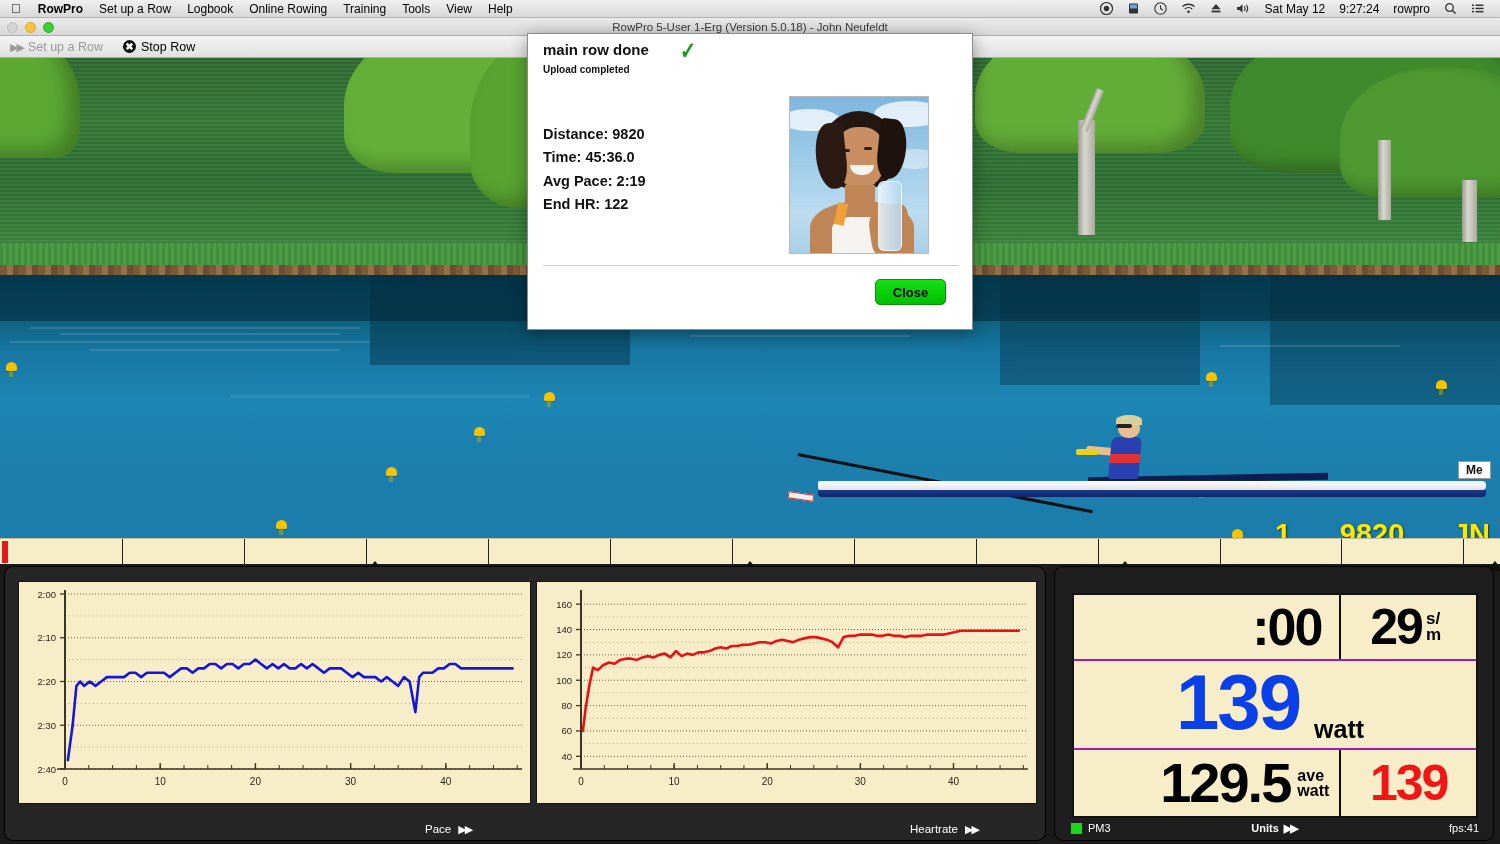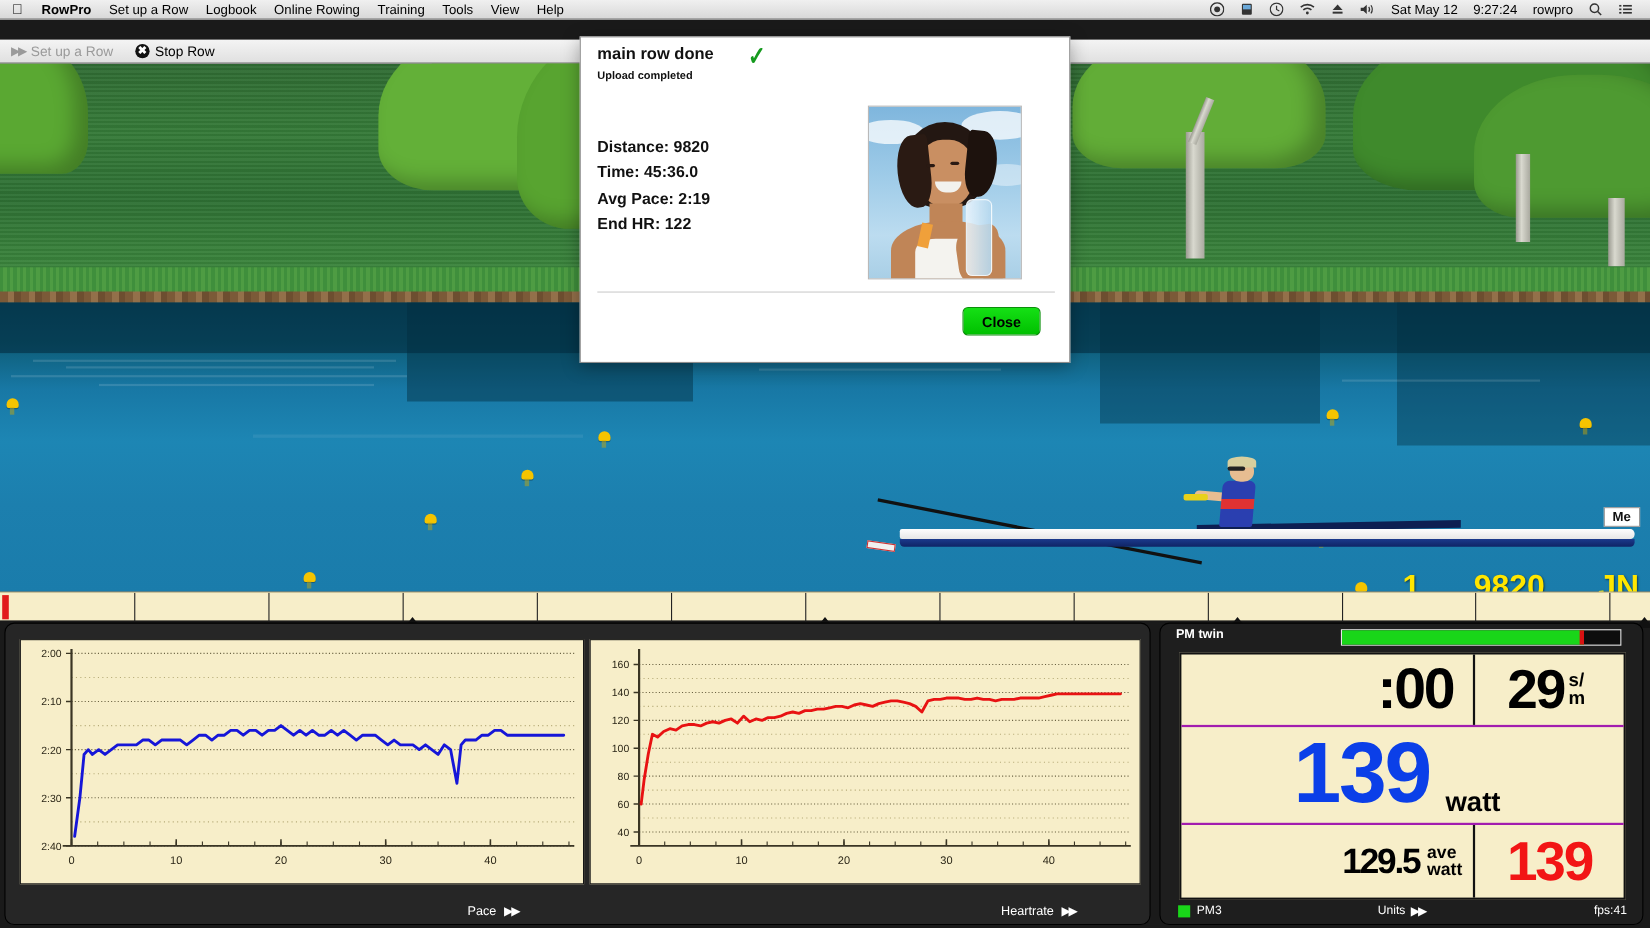--- a/index.html
+++ b/index.html
@@ -156,21 +156,21 @@
   .pm-row:last-child { border-bottom:none; }
   .pm-cell { position:relative; display:flex; align-items:center; justify-content:flex-end; }
   .pm-cell.divider { border-left:2px solid #111; }
   .pm-big { font-weight:bold; letter-spacing:-2px; line-height:1; }
   .pm-unit { font-size:17px; font-weight:bold; line-height:.95; text-align:left; }
   .pm-foot { position:absolute; left:0; bottom:2px; width:100%; height:18px;
     color:#fff; font-size:11px; }
   .pm-foot-left { position:absolute; left:16px; top:2px; display:flex; gap:6px; align-items:center; }
   .pm-led { width:11px; height:11px; background:#19d619; display:inline-block; }
   .pm-foot-mid { position:absolute; left:0; width:100%; text-align:right; top:2px;
-    display:flex; justify-content:center; gap:5px; }
+    display:flex; justify-content:center; gap:5px;font-weight:bold; }
   .pm-foot-right { position:absolute; right:14px; top:2px; }
 
   
   .dialog {
     position:absolute; left:527px; top:33px; width:446px; height:297px;
     background:#fff; border:1px solid #8c8c8c;
     box-shadow:0 3px 16px rgba(0,0,0,.35);
   }
   .dlg-status { position:absolute; left:15px; top:7px; font-size:15px; font-weight:bold; color:#111; }
   .dlg-check { position:absolute; left:150px; top:3px; color:#159a1e; font-size:24px; font-weight:bold;
@@ -287,20 +287,28 @@
               <rect x="1" y="5.7" width="2" height="1.5"></rect>
               <rect x="4.5" y="5.7" width="8" height="1.5"></rect>
               <rect x="1" y="8.9" width="2" height="1.5"></rect>
               <rect x="4.5" y="8.9" width="8" height="1.5"></rect>
             </g>
           </svg>
       </div>
     </div>
   </div>
 
+  <div class="titlebar">
+    <div class="lights">
+      <div class="light l-close"></div>
+      <div class="light l-min"></div>
+      <div class="light l-max"></div>
+    </div>
+    <div class="wintitle">RowPro 5-User 1-Erg (Version 5.0.18) - John Neufeldt</div>
+  </div>
 
   <div class="toolbar">
     <div class="tb-btn disabled">
       <span class="ico-ff">▶▶</span>
       <span>Set up a Row</span>
     </div>
     <div class="tb-btn active">
       <span class="ico-stop">✖</span>
       <span>Stop Row</span>
     </div>
@@ -523,27 +531,20 @@
         <span class="ico-ff">▶▶</span>
       </div>
       <div class="foot-label" style="left:905px;">
         <span>Heartrate</span>
         <span class="ico-ff">▶▶</span>
       </div>
     </div>
   </div>
 
   <div class="pm-panel">
-    <div class="pm-head">
-      <div class="pm-head-label">PM twin</div>
-      <div class="pm-bar-out">
-        <div class="pm-bar-fill" id="pm-bar-fill" style="width: 87%; background: rgb(25, 214, 25);"></div>
-        <div class="pm-bar-mark" id="pm-bar-mark" style="left: 85.4%;"></div>
-      </div>
-    </div>
 
     <div class="pm-grid">
       <div class="pm-row">
         <div class="pm-cell" style="flex:1 1 66%; padding-right:18px;">
           <span class="pm-big" style="font-size:52px;">:00</span>
         </div>
         <div class="pm-cell divider" style="flex:1 1 34%; justify-content:center; gap:4px; padding-right:6px;">
           <span class="pm-big" style="font-size:50px;">29</span>
           <span class="pm-unit">
             <span>s/</span><br>
@@ -554,21 +555,21 @@
 
       <div class="pm-row">
         <div class="pm-cell" style="flex:1 1 100%; justify-content:center; align-items:flex-start; padding-top:2px;">
           <span class="pm-big" id="pm-watt" style="font-size: 78px; color: rgb(11, 63, 232);">139</span>
           <span class="pm-unit" style="font-size:25px; align-self:flex-end; margin:0 10px 6px 14px;">watt</span>
         </div>
       </div>
 
       <div class="pm-row">
         <div class="pm-cell" style="flex:1 1 66%; gap:7px; padding-right:10px;">
-          <span class="pm-big" style="font-size:32px;">129.5</span>
+          <span class="pm-big" style="font-size:56px;">129.5</span>
           <span class="pm-unit" style="font-size:16px;">
             <span>ave</span><br>
             <span>watt</span>
           </span>
         </div>
         <div class="pm-cell divider" style="flex:1 1 34%; justify-content:center;">
           <span class="pm-big" id="pm-hr" style="font-size: 50px; color: rgb(242, 21, 21);">139</span>
         </div>
       </div>
     </div>

